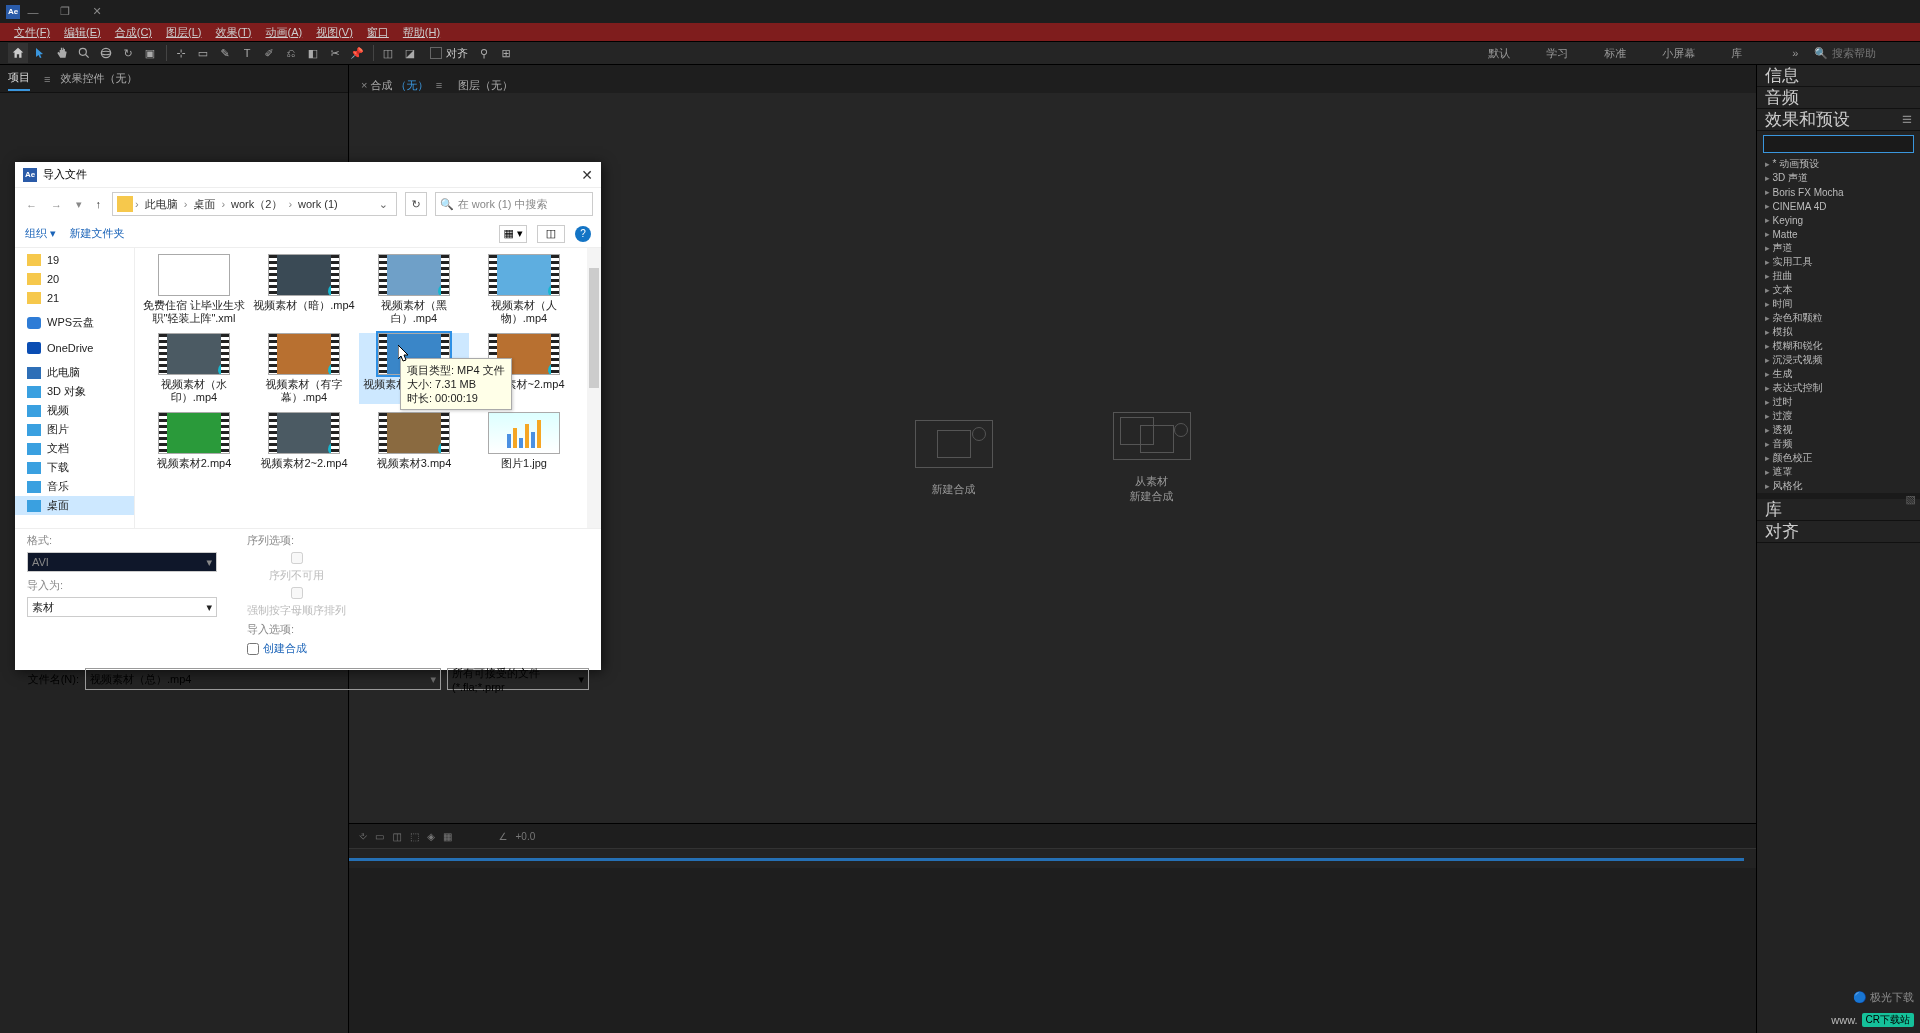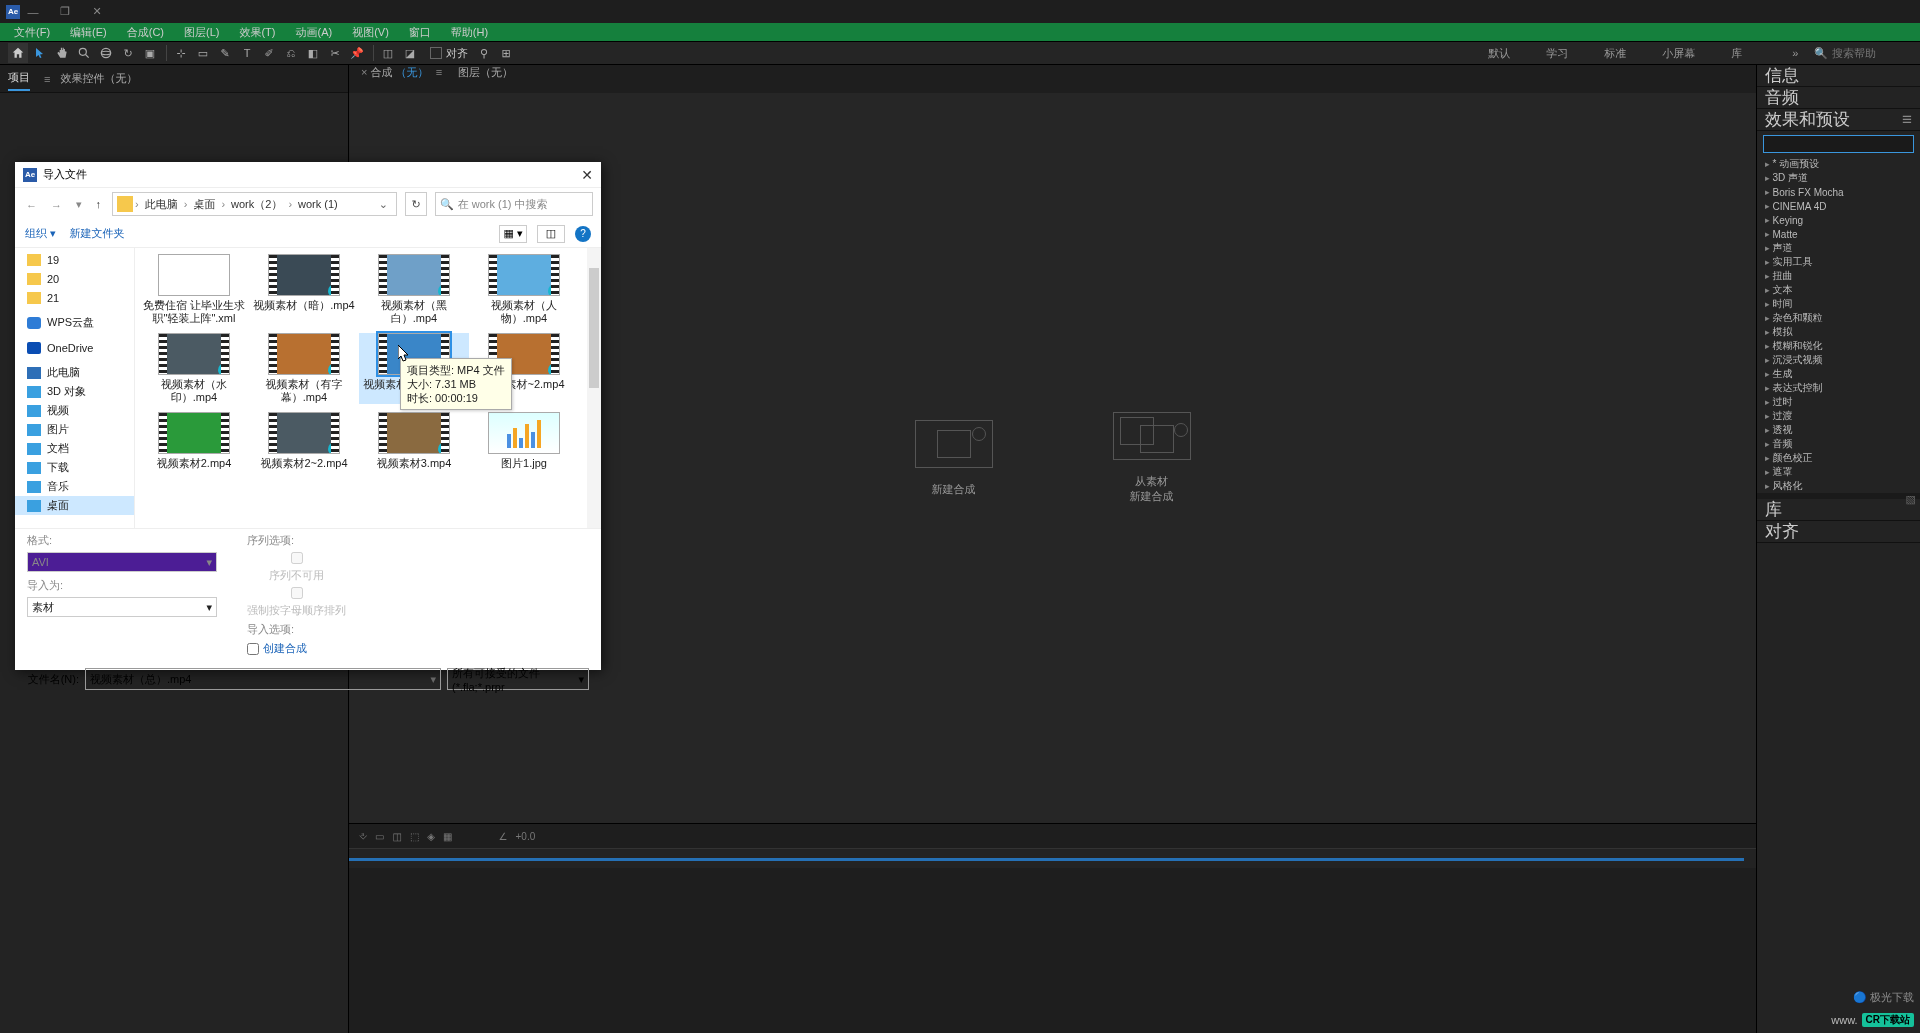--- a/index.html
+++ b/index.html
@@ -6,21 +6,21 @@
   body { background:#1e1e1e; width:1920px; height:1033px; overflow:hidden; position:relative; color:#ccc; font-size:11px; }
 
   
   .titlebar { height:23px; background:#1e1e1e; display:flex; align-items:center; padding:0 6px; color:#999; font-size:11px; }
   .titlebar .app-icon { width:14px; height:14px; background:#2a5ba8; margin-right:6px; display:flex; align-items:center; justify-content:center; color:#fff; font-size:8px; font-weight:bold; }
   .titlebar .title-text { flex:1; }
   .winbtns { display:flex; gap:18px; margin-right:6px; }
   .winbtn { width:14px; height:14px; color:#888; display:flex; align-items:center; justify-content:center; }
 
   
-  .menubar { height:18px; background:#15803d; display:flex; align-items:center; padding:0 8px; gap:8px; }
+  .menubar { height:18px; background:#7f1d1d; display:flex; align-items:center; padding:0 8px; gap:2px;text-decoration:underline; }
   .menubar .item { padding:0 6px; color:#ccc; font-size:11px; }
 
   
   .toolbar { height:24px; background:#252525; display:flex; align-items:center; padding:0 8px; border-top:1px solid #000; border-bottom:1px solid #000; }
   .toolbtn { width:20px; height:20px; display:flex; align-items:center; justify-content:center; color:#aaa; margin-right:2px; }
   .toolbtn.home { background:#333; }
   .toolbtn.arrow svg { fill:#3a96dd; }
   .tool-sep { width:1px; height:16px; background:#444; margin:0 4px; }
   .snap-group { display:flex; align-items:center; gap:4px; margin-left:8px; color:#ccc; }
   .snap-check { width:12px; height:12px; border:1px solid #666; }
@@ -36,21 +36,21 @@
   
   .leftcol { width:348px; background:#1e1e1e; display:flex; flex-direction:column; }
   .panel-tabs { height:28px; display:flex; align-items:center; padding:0 8px; gap:10px; background:#1e1e1e; border-bottom:1px solid #111; }
   .panel-tab { color:#aaa; font-size:11px; padding:4px 0; }
   .panel-tab.active { color:#ddd; border-bottom:2px solid #3a96dd; }
   .panel-menu { color:#888; margin-left:4px; }
   .leftcol .body { flex:1; background:#232323; }
 
   
   .centercol { flex:1; background:#1e1e1e; display:flex; flex-direction:column; border-left:1px solid #000; border-right:1px solid #000; }
-  .center-tabs { height:28px; display:flex; align-items:flex-start; padding:0 10px; gap:16px; background:#1e1e1e; }
+  .center-tabs { height:28px; display:flex; align-items:flex-end; padding:0 10px; gap:16px; background:#1e1e1e; }
   .center-tab { color:#aaa; font-size:11px; }
   .center-tab .accent { color:#3a96dd; }
   .center-tab .x { color:#888; margin-left:2px; }
   .center-body { flex:1; background:#262626; display:flex; align-items:center; justify-content:center; gap:120px; }
   .comp-card { display:flex; flex-direction:column; align-items:center; gap:14px; color:#999; }
   .comp-icon { width:78px; height:48px; border:1px solid #555; position:relative; display:flex; align-items:center; justify-content:center; }
   .comp-icon .inner { width:34px; height:28px; border:1px solid #555; position:relative; }
   .comp-icon .lens { width:14px; height:14px; border:1px solid #555; border-radius:50%; position:absolute; right:6px; top:6px; }
   .comp-icon.stack .inner2 { position:absolute; left:6px; top:4px; width:34px; height:28px; border:1px solid #555; background:#262626; }
 
@@ -120,21 +120,21 @@
   .filmstrip::before, .filmstrip::after { content:""; position:absolute; top:0; bottom:0; width:8px; background:repeating-linear-gradient(#222 0 3px,#fff 3px 6px); }
   .filmstrip::before { left:0; } .filmstrip::after { right:0; }
   .badge-c { position:absolute; right:-3px; bottom:-3px; width:14px; height:14px; border-radius:50%; background:#18b7cf; color:#fff; font-size:9px; display:flex; align-items:center; justify-content:center; font-weight:bold; }
   .file-label { margin-top:3px; line-height:13px; max-width:104px; }
 
   .tooltip { position:absolute; left:400px; top:358px; background:#ffffe8; border:1px solid #aaa; padding:4px 6px; font-size:11px; color:#222; box-shadow:1px 1px 3px rgba(0,0,0,.2); z-index:50; line-height:14px; }
 
   .dlg-opts { padding:4px 12px 8px 12px; display:flex; gap:30px; color:#666; border-top:1px solid #eee; }
   .opts-col { display:flex; flex-direction:column; gap:4px; }
   .opts-label { color:#888; }
-  .opts-select { width:190px; height:20px; border:1px solid #ccc; background:#4c1d95; color:#888; padding:0 4px; display:flex; align-items:center; justify-content:space-between; }
+  .opts-select { width:190px; height:20px; border:1px solid #ccc; background:#0f172a; color:#888; padding:0 4px; display:flex; align-items:center; justify-content:space-between; }
   .opts-select.enabled { background:#fff; color:#222; }
   .chk { display:flex; align-items:center; gap:4px; }
   .chk input { width:12px; height:12px; }
   .chk.disabled { color:#bbb;flex-direction:column; }
   .chk .lbl.blue { color:#1a63b8; }
 
   .dlg-foot { padding:4px 12px 10px 12px; }
   .fn-row { display:flex; align-items:center; gap:6px; margin-bottom:10px; }
   .fn-row .fn-label { width:52px; text-align:right; }
   .fn-input { flex:1; height:22px; border:1px solid #999; padding:0 4px; display:flex; align-items:center; justify-content:space-between; }
@@ -148,21 +148,21 @@
   .bars { display:flex; align-items:flex-end; gap:2px; height:30px; }
   .bars .b { width:4px; background:#f5a623; }
   .bars .b.blue { background:#4a90e2; }
 
   
   .vscroll { position:absolute; right:0; top:0; bottom:0; width:14px; background:#f4f4f4; }
   .vscroll .thumbv { position:absolute; left:2px; right:2px; top:20px; height:120px; background:#ccc; }
 
   
   .watermark { position:absolute; right:6px; bottom:6px; display:flex; align-items:center; gap:4px; color:#bbb; font-size:11px; }
-  .wm-badge { background:#15c19a; color:#000; padding:0 4px; border-radius:2px; font-weight:bold; font-size:10px; }
+  .wm-badge { background:#15c19a; color:#000; padding:0 4px; border-radius:2px; font-weight:normal; font-size:10px; }
   .wm2 { position:absolute; right:6px; bottom:28px; color:#888; font-size:11px; }
 
   .cursor-arrow { position:absolute; left:398px; top:345px; width:12px; height:18px; z-index:60; }
 </style>
 </head>
 <body>
 
 <div class="titlebar">
   <div class="app-icon">Ae</div>
   <div class="winbtns">

